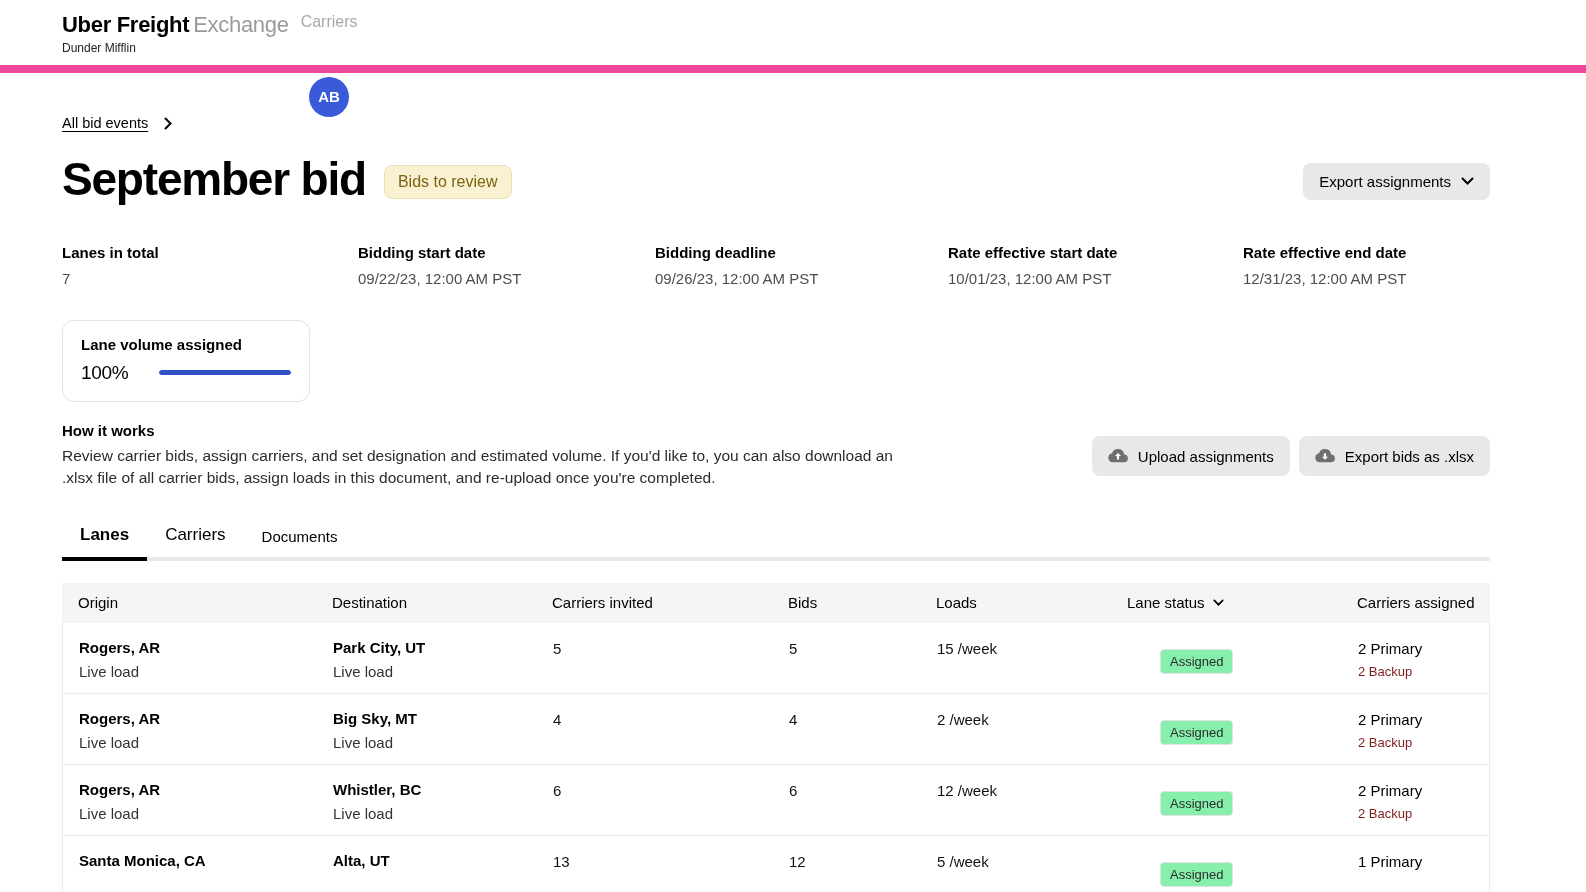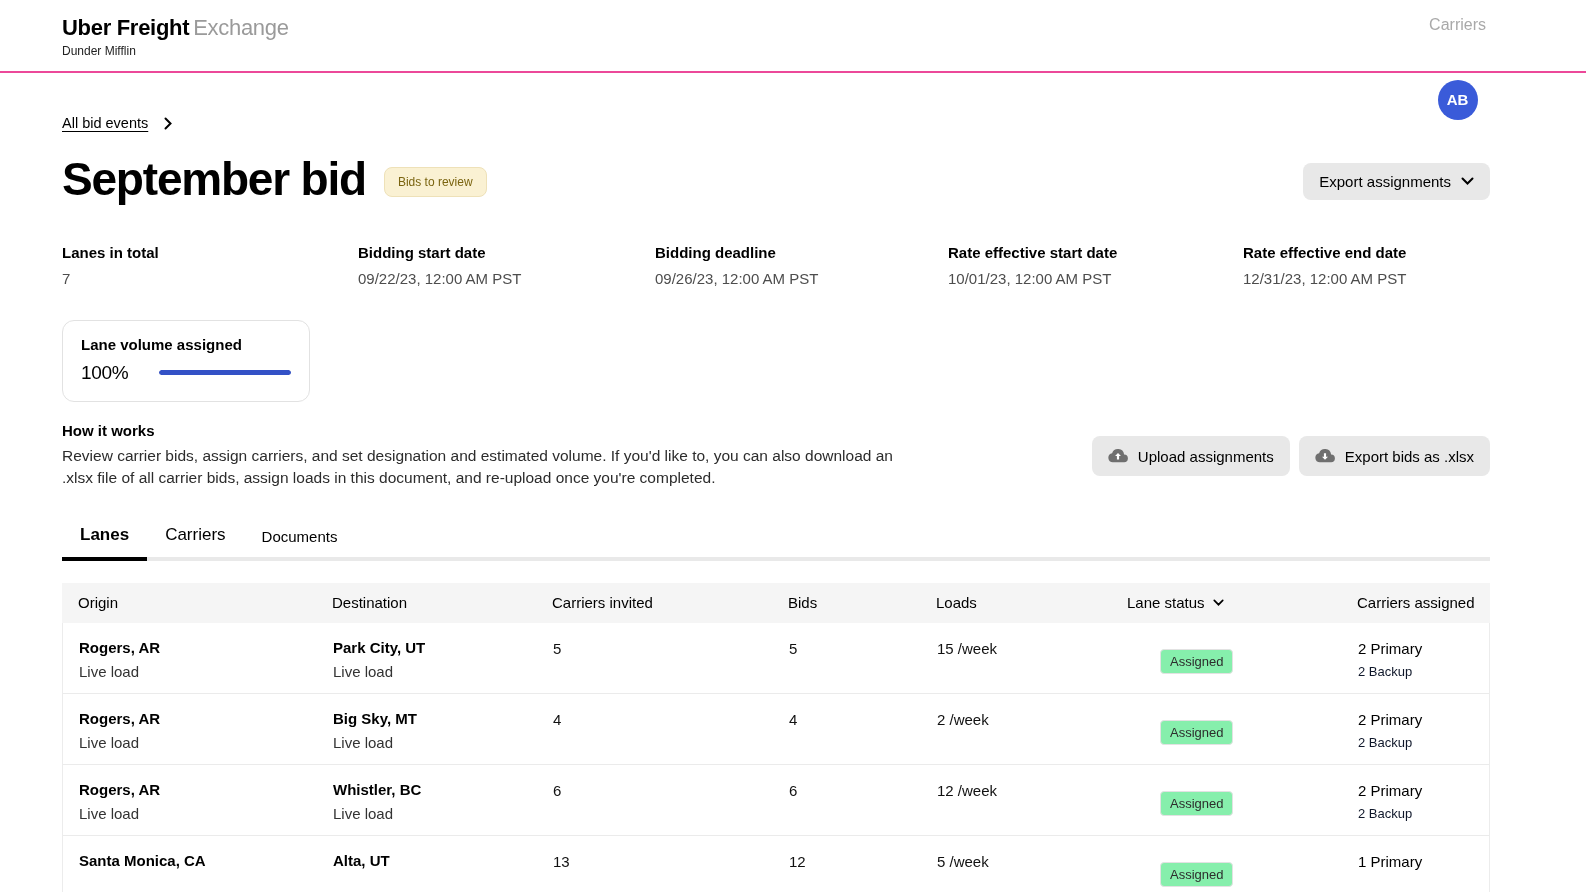--- a/index.html
+++ b/index.html
@@ -6,22 +6,22 @@
   html, body {
     width: 1586px; height: 892px; overflow: hidden;
     background: #ffffff;
     font-family: "Liberation Sans", "DejaVu Sans", sans-serif;
     color: #000;
   }
 
   
   .appbar {
     height: 73px; width: 100%;
-    display: flex; align-items: center; justify-content: space-between;
-    border-bottom: 2px solid #ec4899;
+    display: flex; align-items: center; 
+    border-bottom: 8px solid #ec4899;
     padding: 0 88px 0 62px;
   }
   .brand-block { padding-top: 2px; }
   .brand-line { font-size: 22px; letter-spacing: -0.3px; }
   .brand-name { font-weight: 700; color: #000; }
   .brand-suffix { font-weight: 400; color: #9a9a9a; margin-left: 4px; }
   .account-name { font-size: 12px; color: #222; margin-top: 3px; }
   .topnav { display: flex; align-items: center; gap: 46px; flex-direction: column; }
   .nav-link { font-size: 16px; cursor: pointer; }
   .nav-link.active { font-weight: 700; color: #000; }
@@ -41,21 +41,21 @@
     font-size: 14.5px; font-weight: 500; color: #000;
     text-decoration: underline; text-underline-offset: 3px; cursor: pointer;
   }
   .crumb-chevron { display: inline-flex; }
 
   .title-row { margin-top: 22px; display: flex; align-items: center; }
   .page-title { font-size: 46px; font-weight: 700; letter-spacing: -1.2px; line-height: 1.15; }
   .review-badge {
     margin-left: 18px; margin-top: 6px;
     background: #faf1d3; border: 1px solid #eee1b8; color: #7a6410;
-    font-size: 12px; font-weight: 500; padding: 7px 13px; border-radius: 8px;
+    font-size: 16px; font-weight: 500; padding: 7px 13px; border-radius: 8px;
   }
   .title-spacer { flex: 1; }
   .btn {
     background: #e8e8e8; border: none; border-radius: 8px;
     font-family: inherit; font-size: 15px; font-weight: 500; color: #000;
     padding: 10px 16px; display: inline-flex; align-items: center; gap: 10px;
     cursor: pointer; white-space: nowrap;
   }
   .export-assignments { margin-top: 4px; }
 
@@ -110,21 +110,21 @@
   .cell-city { font-size: 15px; font-weight: 600; line-height: 22px; }
   .cell-sub { font-size: 15px; font-weight: 400; color: #333; line-height: 22px; margin-top: 2px; }
   .cell-num { font-size: 15px; padding-top: 3px; color: #111; }
   .status-td { display: flex; align-items: flex-start; padding-top: 12px; }
   .status-badge {
     margin-left: 32px;
     background: #86efac; border: 1px solid #e2e2e2; border-radius: 4px;
     font-size: 13px; color: #2d2d2d; padding: 4px 9px;
   }
   .cell-primary { font-size: 15px; line-height: 22px; padding-top: 1px; }
-  .cell-backup { font-size: 13px; color: #0f172a; margin-top: 4px; }
+  .cell-backup { font-size: 13px; color: #7f1d1d; margin-top: 4px; }
 
   .icon { display: inline-flex; align-items: center; justify-content: center; }
 </style>
 </head>
 <body>
 
 <header class="appbar">
   <div class="brand-block">
     <div class="brand-line">
       <span class="brand-name">Uber Freight</span><span class="brand-suffix">Exchange</span>

